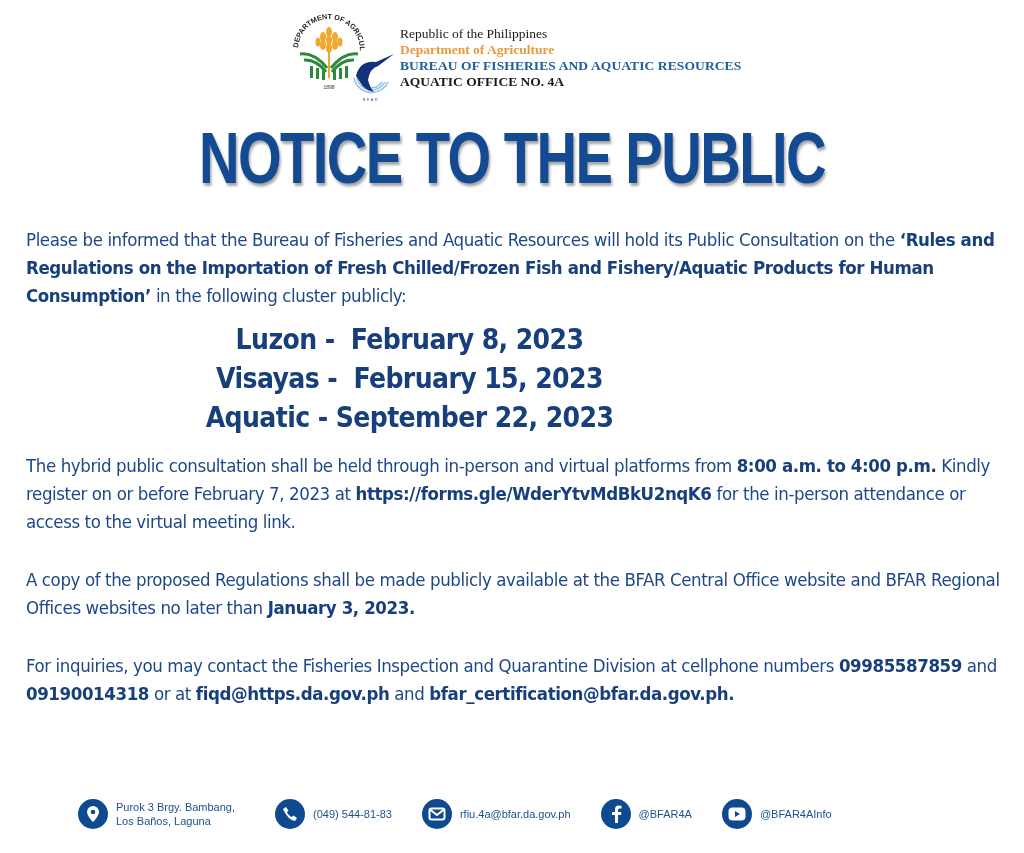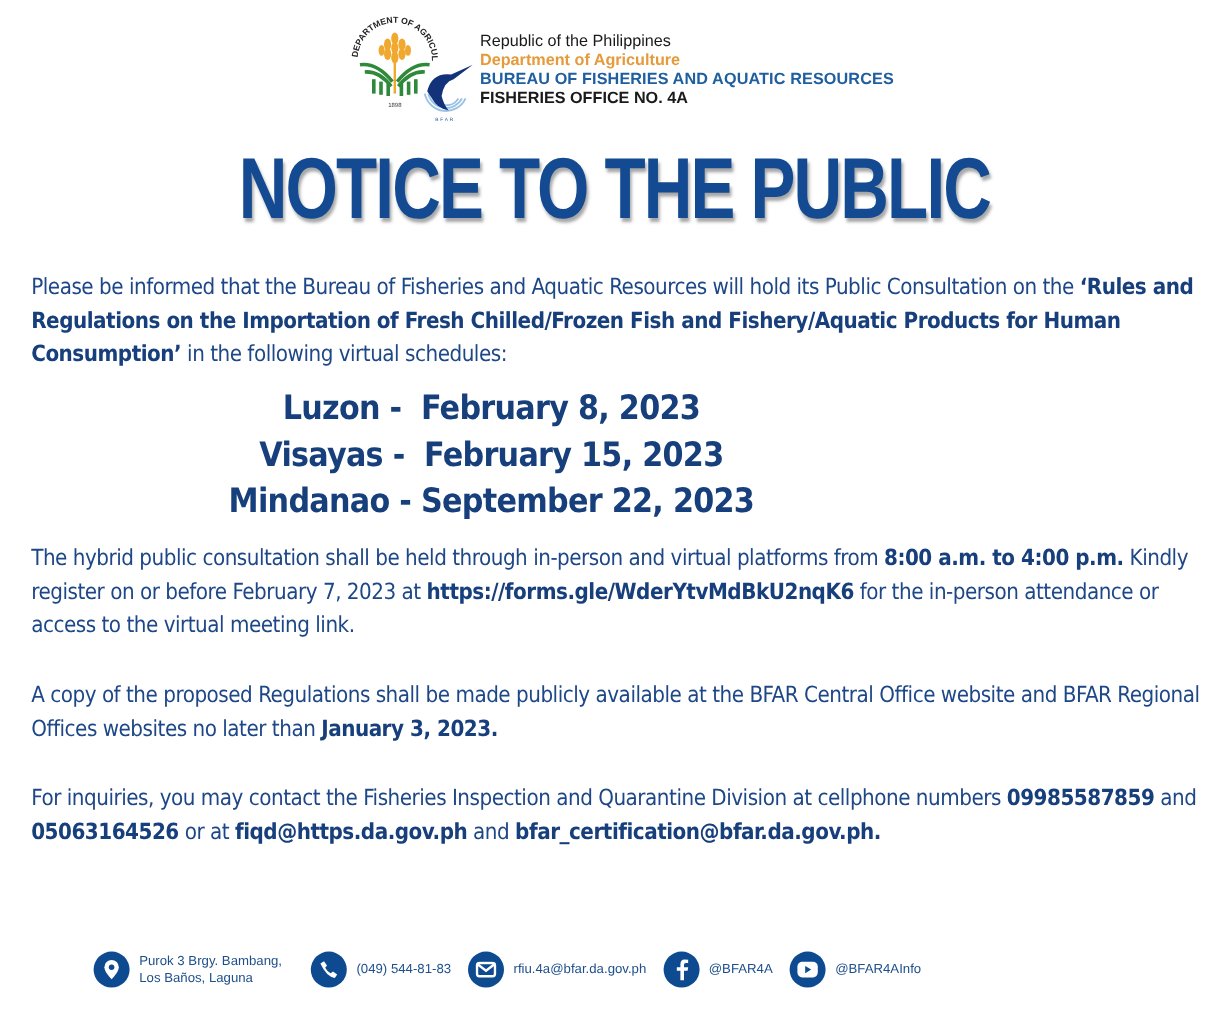--- a/index.html
+++ b/index.html
@@ -5,21 +5,21 @@
   * { box-sizing: border-box; margin: 0; padding: 0; }
   html, body { width: 1024px; height: 853px; background: #ffffff; overflow: hidden; }
   body { position: relative; font-family: "DejaVu Sans Condensed", "DejaVu Sans", "Liberation Sans", sans-serif; color: #1d4787; }
 
   
   .header { position: absolute; left: 290px; top: 8px; height: 95px; display: flex; align-items: center; }
   .logos { position: relative; width: 110px; height: 92px; }
   .da-logo { position: absolute; left: 0; top: 0; width: 78px; height: 82px; }
   .bfar-logo { position: absolute; left: 56px; top: 42px; width: 50px; height: 50px; }
   .header-text { margin-left: 0; padding-top: 4px; }
-  .h-line { font-family: Liberation Sans, sans-serif; white-space: nowrap; line-height: 16px; }
+  .h-line { font-family: Liberation Serif, serif; white-space: nowrap; line-height: 16px; }
   .h-republic { font-size: 13.5px; color: #1a1a1a; }
   .h-dept { font-size: 13.5px; color: #e59a3c; font-weight: bold; }
   .h-bureau { font-size: 13.5px; color: #1f5fa0; font-weight: bold; letter-spacing: 0.1px; }
   .h-regional { font-size: 13.5px; color: #1a1a1a; font-weight: bold; }
 
   
   .title { position: absolute; left: 0; top: 116px; width: 1024px; text-align: center;
            font-family: "Liberation Sans Narrow", "Liberation Sans", sans-serif; font-weight: bold;
            font-size: 72px; color: #134a91; letter-spacing: -2px; transform: scaleX(0.78); transform-origin: center;
            text-shadow: 2px 3px 3px rgba(0,0,0,0.35); line-height: 84px; }
@@ -31,21 +31,21 @@
   .p1 { top: 226px; }
   .p2 { top: 452px; }
   .p3 { top: 566px; }
   .p4 { top: 652px; }
 
   .schedule { position: absolute; left: 0; top: 320px; width: 819px; text-align: center; }
   .sched-row { font-family: "DejaVu Sans Condensed", "DejaVu Sans", sans-serif; font-weight: bold; font-size: 28px;
                color: #173f7c; line-height: 39px; letter-spacing: -0.6px; }
 
   
-  .footer { position: absolute; left: 78px; top: 793px; height: 36px; display: flex; align-items: flex-start; }
+  .footer { position: absolute; left: 78px; top: 793px; height: 36px; display: flex; align-items: flex-end; gap: 16px; }
   .f-item { display: flex; align-items: center; margin-right: 14px; }
   .f-icon { width: 30px; height: 30px; border-radius: 50%; background: #0e4a8f; display: flex; align-items: center; justify-content: center; flex-shrink: 0; }
   .f-text { font-family: "Liberation Sans", sans-serif; font-size: 11px; color: #1e4f8c; margin-left: 8px; line-height: 14px; white-space: nowrap; }
 </style>
 </head>
 <body>
 
 <div class="header">
   <div class="logos">
     <svg class="da-logo" viewBox="0 0 78 82">
@@ -88,46 +88,46 @@
           <path d="M14,26 A12,12 0 0,0 36,30"></path>
       </g>
       <path d="M10,24 Q14,8 30,10 L48,2 L32,14 Q24,16 22,28 Q24,36 28,40 Q18,38 14,30 Z" fill="#12327a"></path>
       <text x="25" y="49" font-size="4" text-anchor="middle" fill="#1f5fa0" font-family="Liberation Sans, sans-serif" letter-spacing="1.5">BFAR</text>
     </svg>
   </div>
   <div class="header-text">
     <div class="h-line h-republic">Republic of the Philippines</div>
     <div class="h-line h-dept">Department of Agriculture</div>
     <div class="h-line h-bureau">BUREAU OF FISHERIES AND AQUATIC RESOURCES</div>
-    <div class="h-line h-regional">FISHERIES OFFICE NO. 4A</div>
+    <div class="h-line h-regional">AQUATIC OFFICE NO. 4A</div>
   </div>
 </div>
 
 <div class="title">NOTICE TO THE PUBLIC</div>
 
 <div class="para p1">
-  <span>Please be informed that the Bureau of Fisheries and Aquatic Resources will hold its Public Consultation on the </span><b>‘Rules and Regulations on the Importation of Fresh Chilled/Frozen Fish and Fishery/Aquatic Products for Human Consumption’</b><span> in the following virtual schedules:</span>
+  <span>Please be informed that the Bureau of Fisheries and Aquatic Resources will hold its Public Consultation on the </span><b>‘Rules and Regulations on the Importation of Fresh Chilled/Frozen Fish and Fishery/Aquatic Products for Human Consumption’</b><span> in the following cluster publicly:</span>
 </div>
 
 <div class="schedule">
   <div class="sched-row"><span>Luzon</span><span style="white-space:pre"> -  </span><span>February 8, 2023</span></div>
   <div class="sched-row"><span>Visayas</span><span style="white-space:pre"> -  </span><span>February 15, 2023</span></div>
-  <div class="sched-row"><span>Mindanao</span><span style="white-space:pre"> - </span><span>September 22, 2023</span></div>
+  <div class="sched-row"><span>Aquatic</span><span style="white-space:pre"> - </span><span>September 22, 2023</span></div>
 </div>
 
 <div class="para p2">
   <span>The hybrid public consultation shall be held through in-person and virtual platforms from </span><b>8:00 a.m. to 4:00 p.m.</b><span> Kindly register on or before February 7, 2023 at </span><b>https://forms.gle/WderYtvMdBkU2nqK6</b><span> for the in-person attendance or access to the virtual meeting link.</span>
 </div>
 
 <div class="para p3">
   <span>A copy of the proposed Regulations shall be made publicly available at the BFAR Central Office website and BFAR Regional Offices websites no later than </span><b>January 3, 2023.</b>
 </div>
 
 <div class="para p4">
-  <span>For inquiries, you may contact the Fisheries Inspection and Quarantine Division at cellphone numbers </span><b>09985587859</b><span> and </span><b>05063164526</b><span> or at </span><b>fiqd@https.da.gov.ph</b><span> and </span><b>bfar_certification@bfar.da.gov.ph.</b>
+  <span>For inquiries, you may contact the Fisheries Inspection and Quarantine Division at cellphone numbers </span><b>09985587859</b><span> and </span><b>09190014318</b><span> or at </span><b>fiqd@https.da.gov.ph</b><span> and </span><b>bfar_certification@bfar.da.gov.ph.</b>
 </div>
 
 <div class="footer">
   <div class="f-item" style="margin-right:24px">
     <div class="f-icon">
       <svg width="16" height="18" viewBox="0 0 16 18">
           <path d="M8,1 A6,6 0 0,1 14,7 C14,11 8,17 8,17 C8,17 2,11 2,7 A6,6 0 0,1 8,1 Z" fill="#fff"></path>
           <circle cx="8" cy="7" r="2.3" fill="#0e4a8f"></circle>
         </svg>
     </div>

